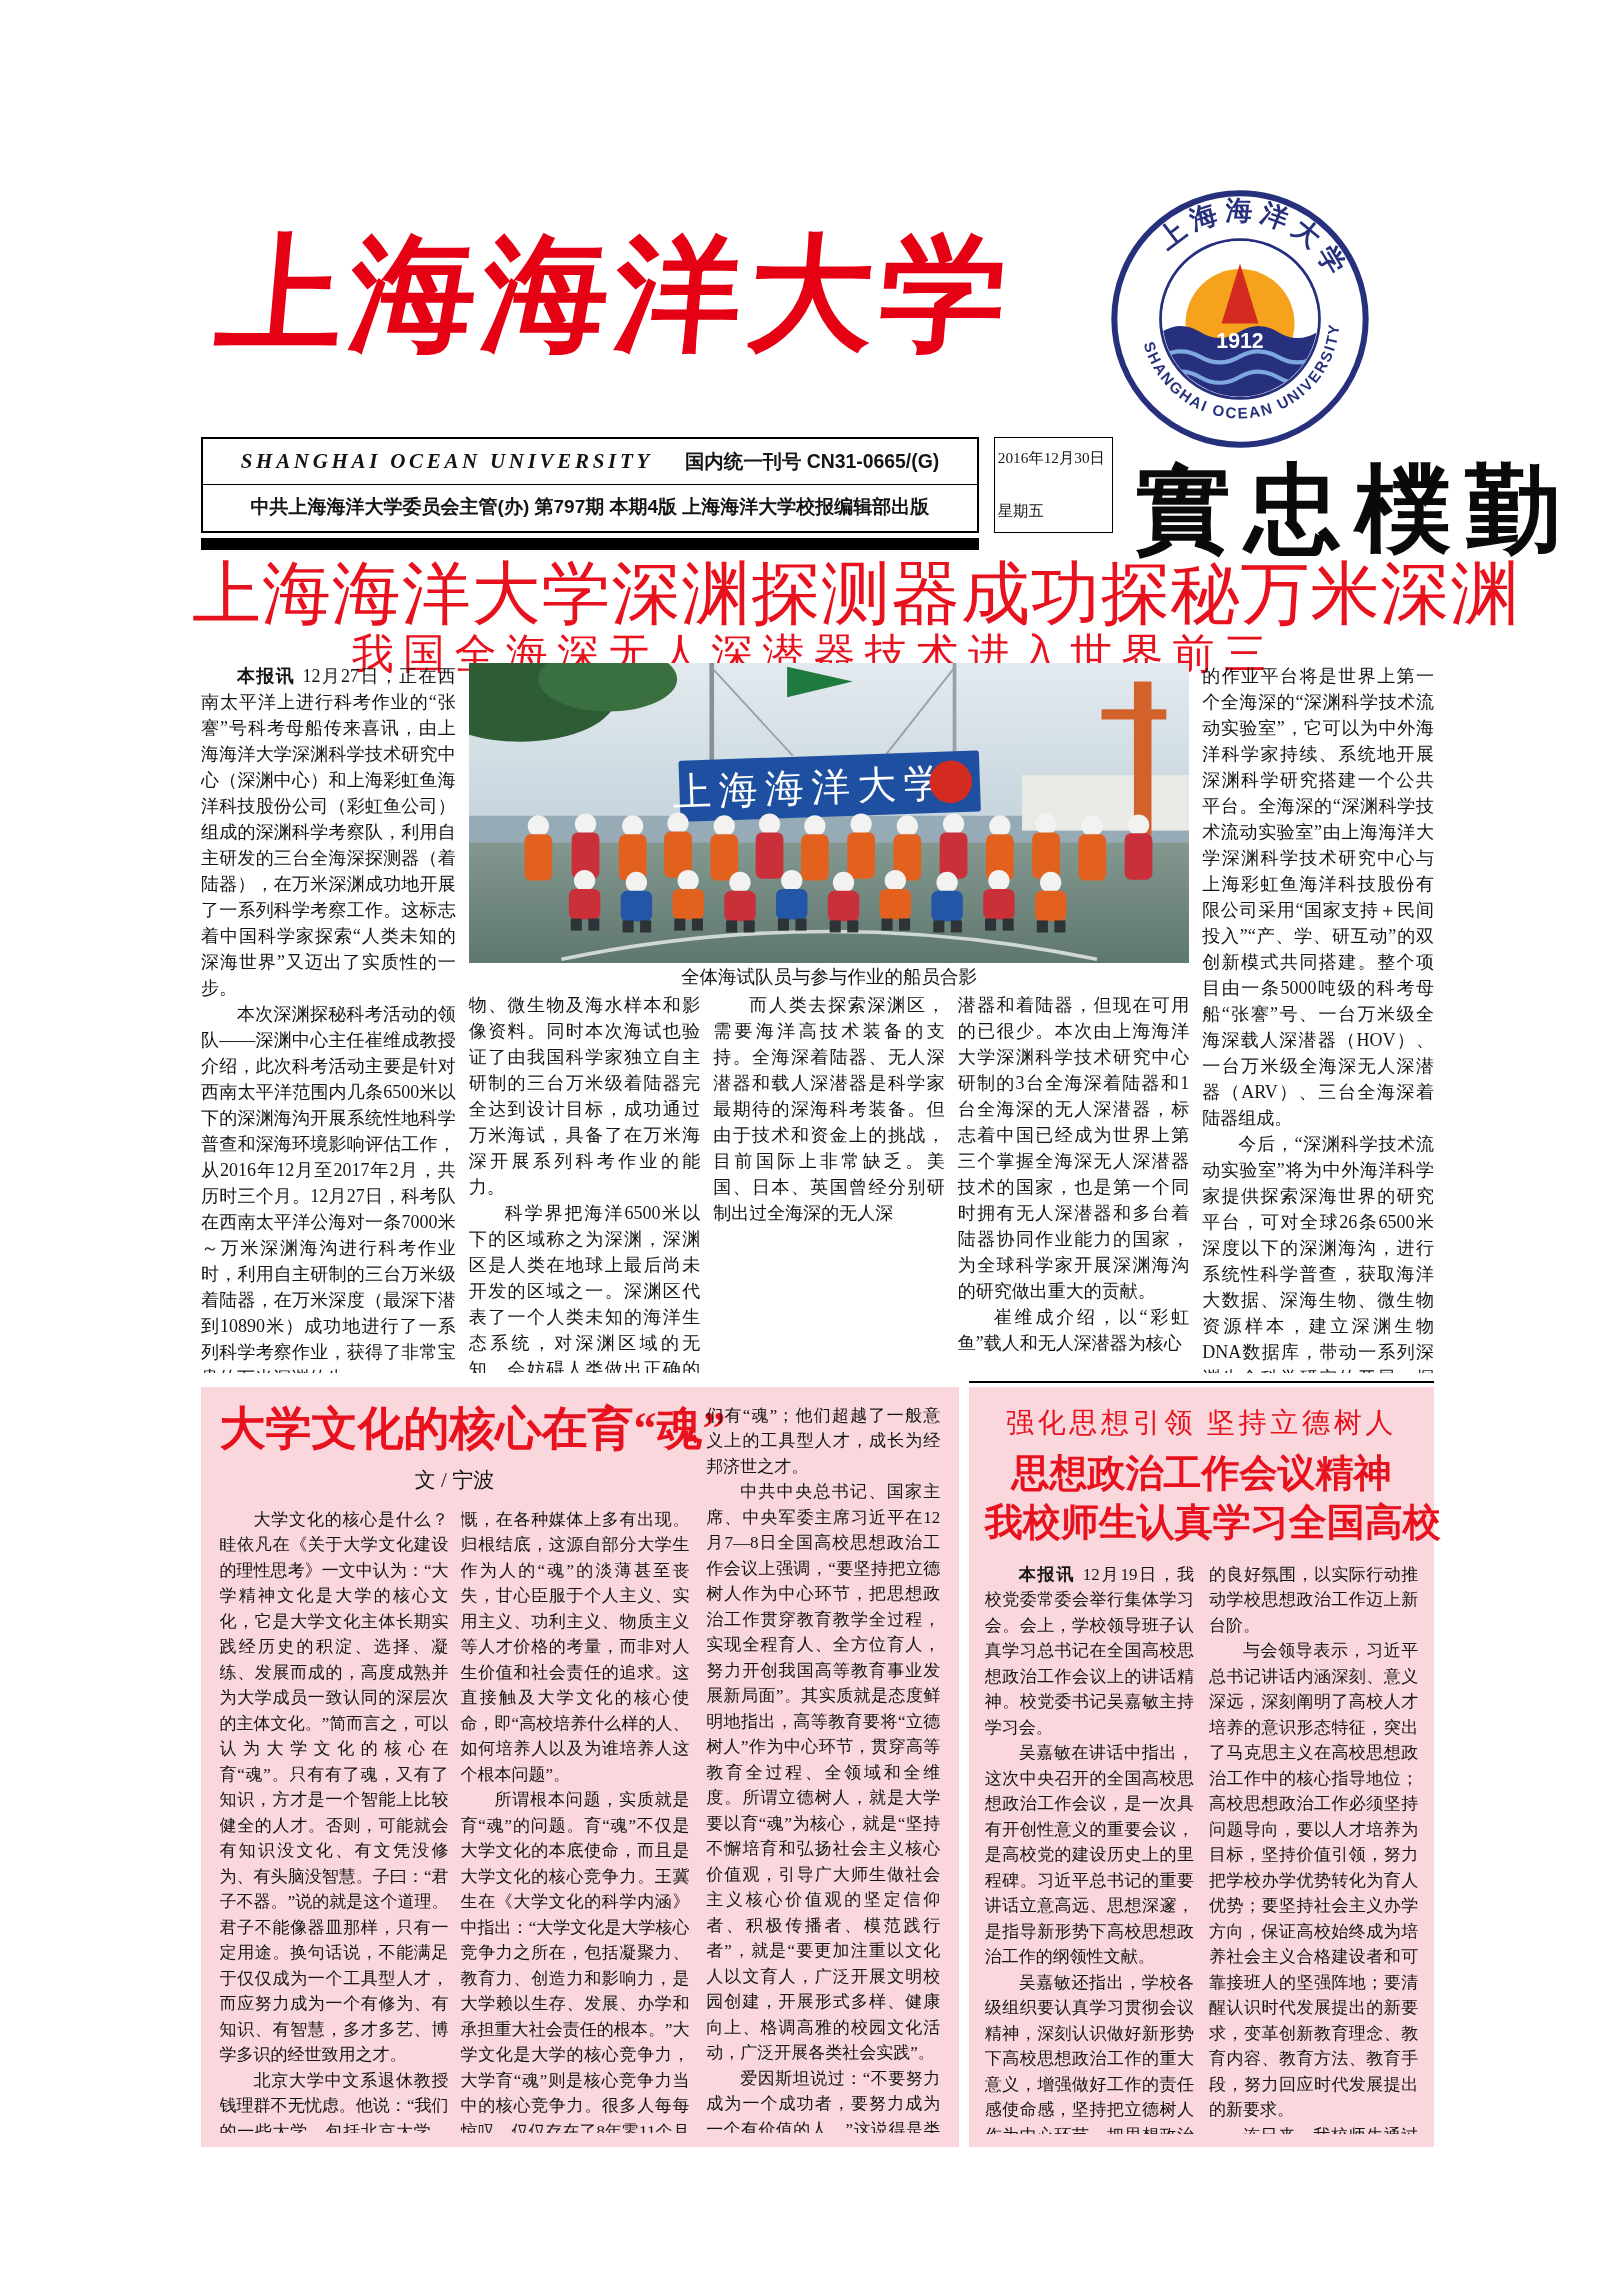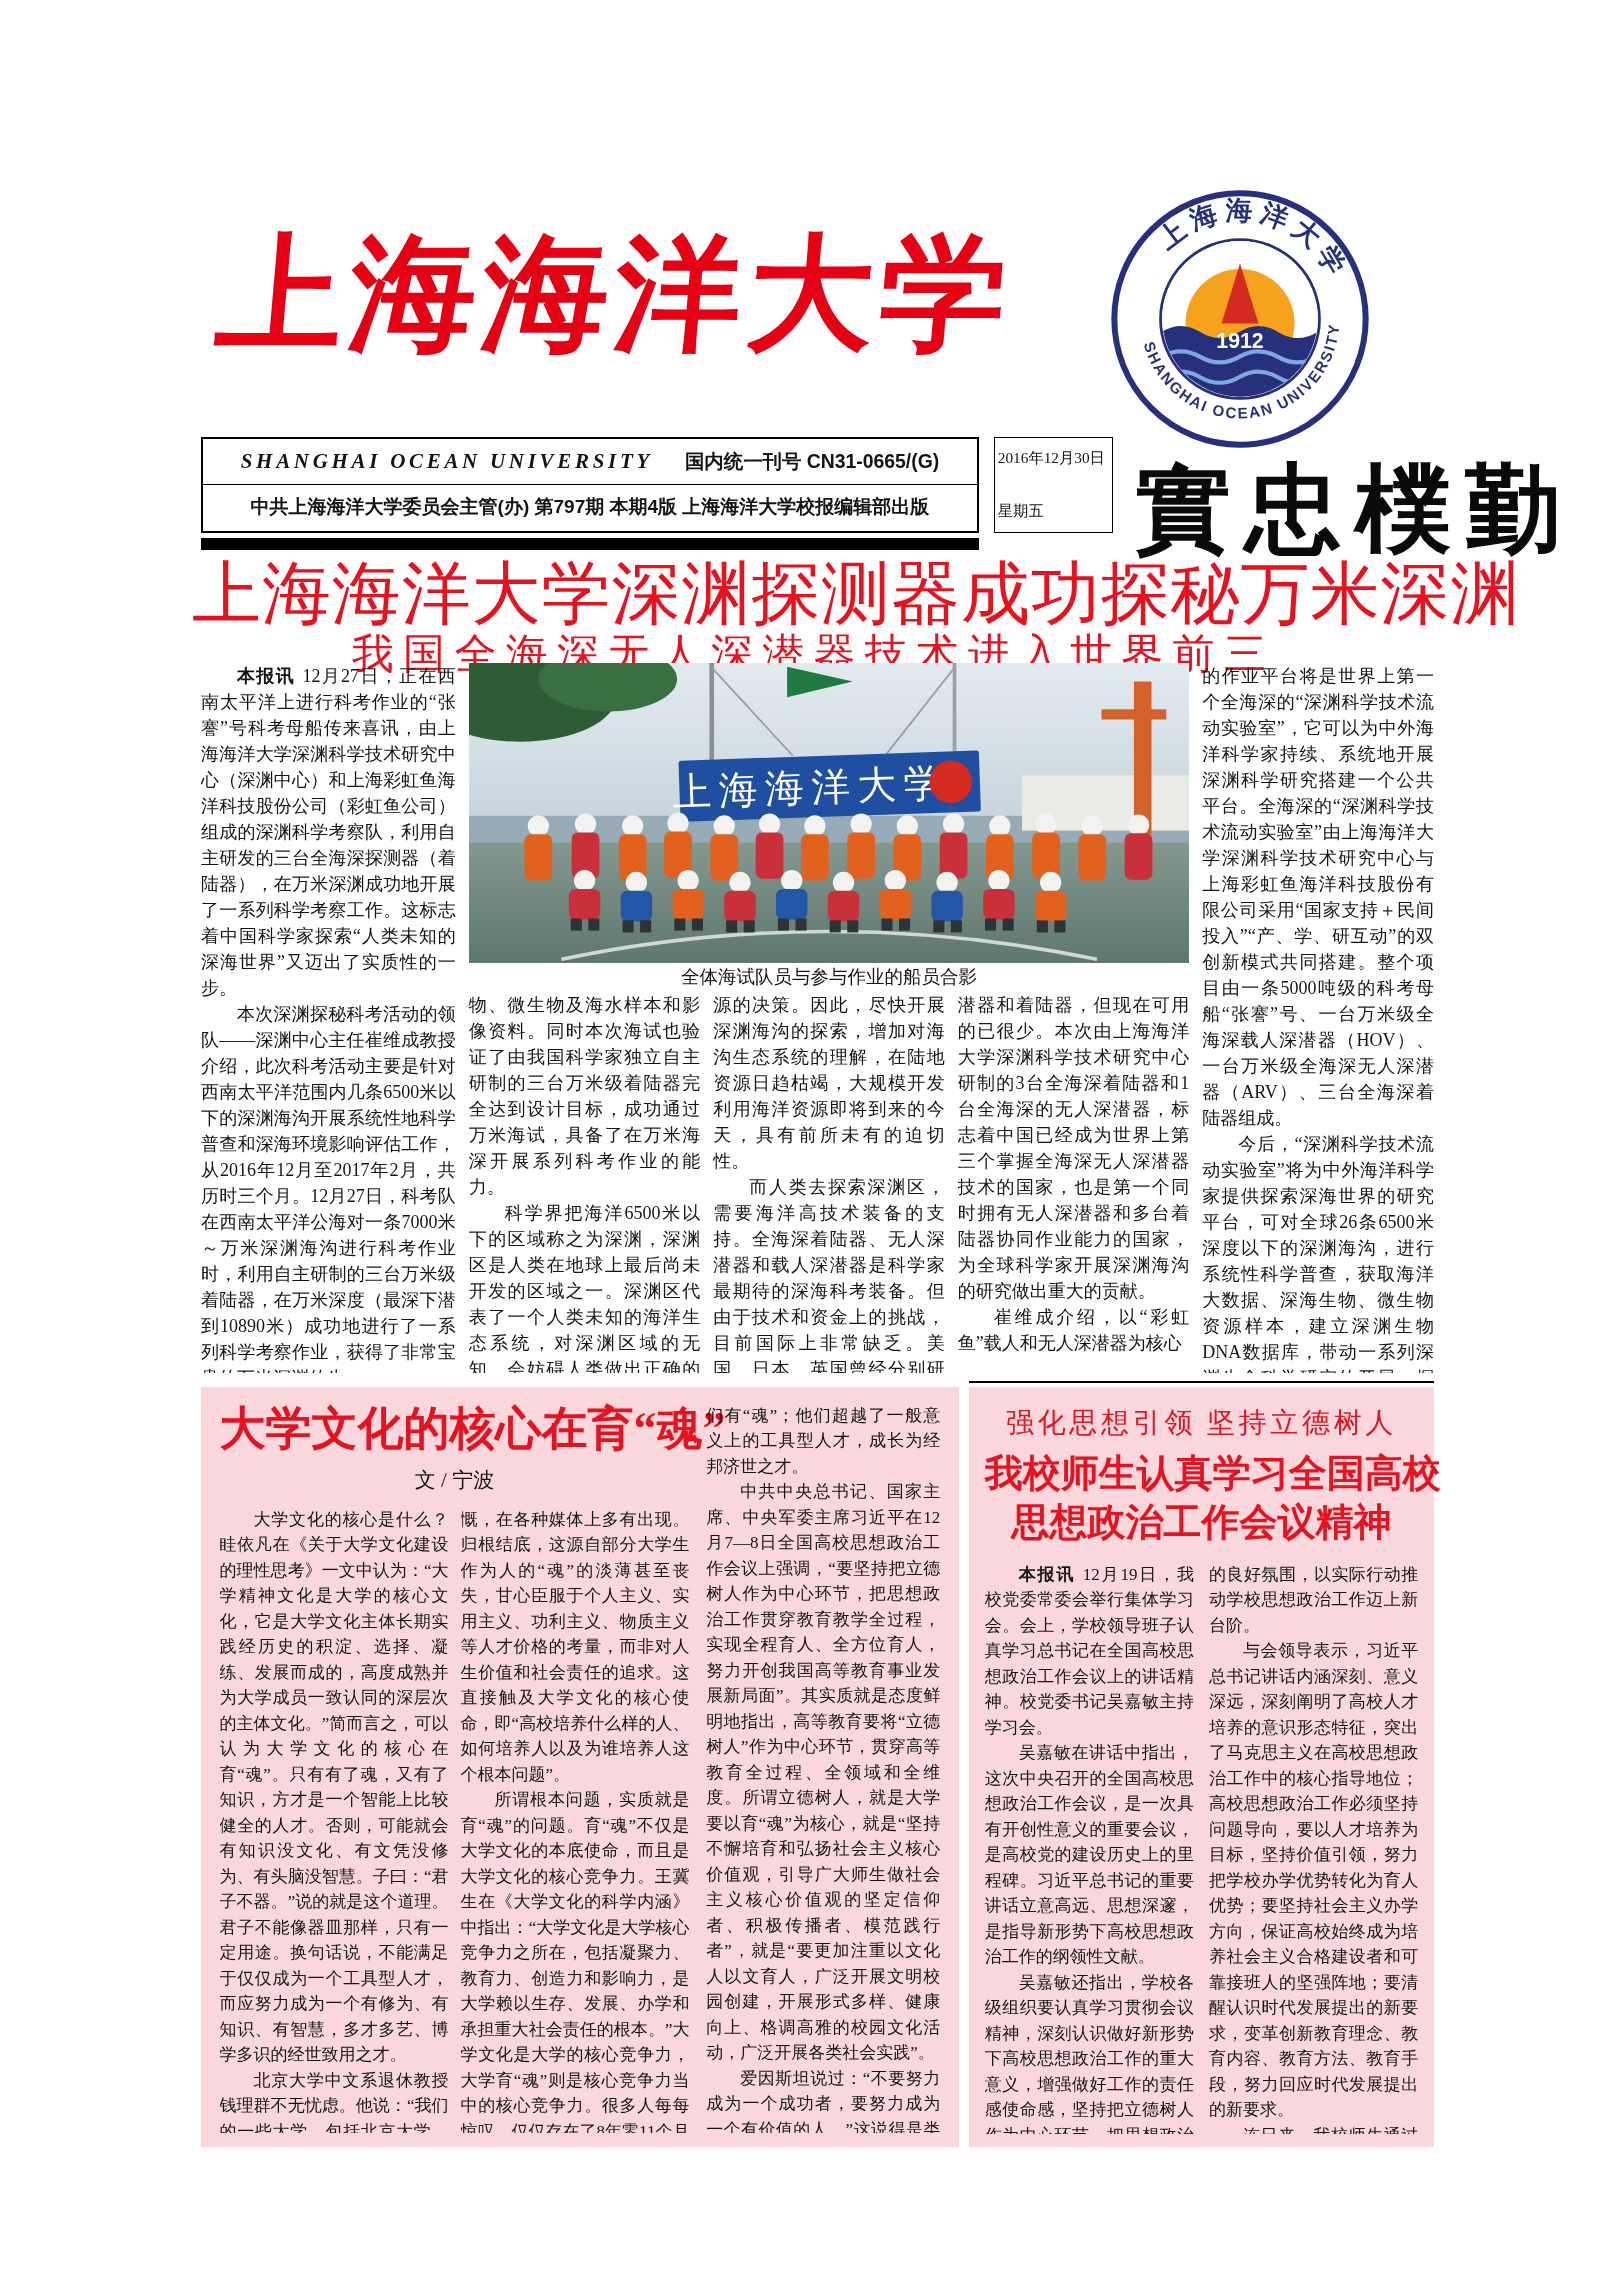--- a/index.html
+++ b/index.html
@@ -201,21 +201,20 @@
           </g>
         </svg>
       </div>
       <div class="caption">全体海试队员与参与作业的船员合影</div>
       <div class="mid-cols">
         <div class="coltext mid-col">
           <p class="noind">物、微生物及海水样本和影像资料。同时本次海试也验证了由我国科学家独立自主研制的三台万米级着陆器完全达到设计目标，成功通过万米海试，具备了在万米海深开展系列科考作业的能力。</p>
           <p class="ind">科学界把海洋6500米以下的区域称之为深渊，深渊区是人类在地球上最后尚未开发的区域之一。深渊区代表了一个人类未知的海洋生态系统，对深渊区域的无知，会妨碍人类做出正确的开发利用海洋资</p>
         </div>
         <div class="coltext mid-col">
-          <p class="noind">源的决策。因此，尽快开展深渊海沟的探索，增加对海沟生态系统的理解，在陆地资源日趋枯竭，大规模开发利用海洋资源即将到来的今天，具有前所未有的迫切性。</p>
           <p class="ind">而人类去探索深渊区，需要海洋高技术装备的支持。全海深着陆器、无人深潜器和载人深潜器是科学家最期待的深海科考装备。但由于技术和资金上的挑战，目前国际上非常缺乏。美国、日本、英国曾经分别研制出过全海深的无人深</p>
         </div>
         <div class="coltext mid-col">
           <p class="noind">潜器和着陆器，但现在可用的已很少。本次由上海海洋大学深渊科学技术研究中心研制的3台全海深着陆器和1台全海深的无人深潜器，标志着中国已经成为世界上第三个掌握全海深无人深潜器技术的国家，也是第一个同时拥有无人深潜器和多台着陆器协同作业能力的国家，为全球科学家开展深渊海沟的研究做出重大的贡献。</p>
           <p class="ind">崔维成介绍，以“彩虹鱼”载人和无人深潜器为核心</p>
         </div>
       </div>
     </div>
 
     <div class="coltext col-right">
@@ -248,22 +247,22 @@
         <p class="ind">爱因斯坦说过：“不要努力成为一个成功者，要努力成为一个有价值的人。”这说得是类似道理。育“魂”是大学文化的核心，是大学文化建设的根本。育魂，大学之道，责任重大，使命光荣；育魂，任重道远，功在当代，利在千秋。</p>
 
       </div>
     </div>
 
     <div class="box-right-wrap">
       <div class="box-rule"></div>
       <div class="box-right">
         <div class="politics-kicker">强化思想引领 坚持立德树人</div>
         <div class="politics-headline">
+          <div>思想政治工作会议精神</div>
           <div>我校师生认真学习全国高校</div>
-          <div>思想政治工作会议精神</div>
         </div>
         <div class="politics-cols">
           <div class="politics-col">
             <p class="ind"><b class="lead-label">本报讯</b><span>12月19日，我校党委常委会举行集体学习会。会上，学校领导班子认真学习总书记在全国高校思想政治工作会议上的讲话精神。校党委书记吴嘉敏主持学习会。</span></p>
             <p class="ind">吴嘉敏在讲话中指出，这次中央召开的全国高校思想政治工作会议，是一次具有开创性意义的重要会议，是高校党的建设历史上的里程碑。习近平总书记的重要讲话立意高远、思想深邃，是指导新形势下高校思想政治工作的纲领性文献。</p>
             <p class="ind">吴嘉敏还指出，学校各级组织要认真学习贯彻会议精神，深刻认识做好新形势下高校思想政治工作的重大意义，增强做好工作的责任感使命感，坚持把立德树人作为中心环节，把思想政治工作贯穿教育教学全过程，把思想政治工作纳入党建工作和意识形态工作责任制，实现全程育人、全方位育人</p>
           </div>
           <div class="politics-col">
             <p class="noind">的良好氛围，以实际行动推动学校思想政治工作迈上新台阶。</p>
             <p class="ind">与会领导表示，习近平总书记讲话内涵深刻、意义深远，深刻阐明了高校人才培养的意识形态特征，突出了马克思主义在高校思想政治工作中的核心指导地位；高校思想政治工作必须坚持问题导向，要以人才培养为目标，坚持价值引领，努力把学校办学优势转化为育人优势；要坚持社会主义办学方向，保证高校始终成为培养社会主义合格建设者和可靠接班人的坚强阵地；要清醒认识时代发展提出的新要求，变革创新教育理念、教育内容、教育方法、教育手段，努力回应时代发展提出的新要求。</p>

